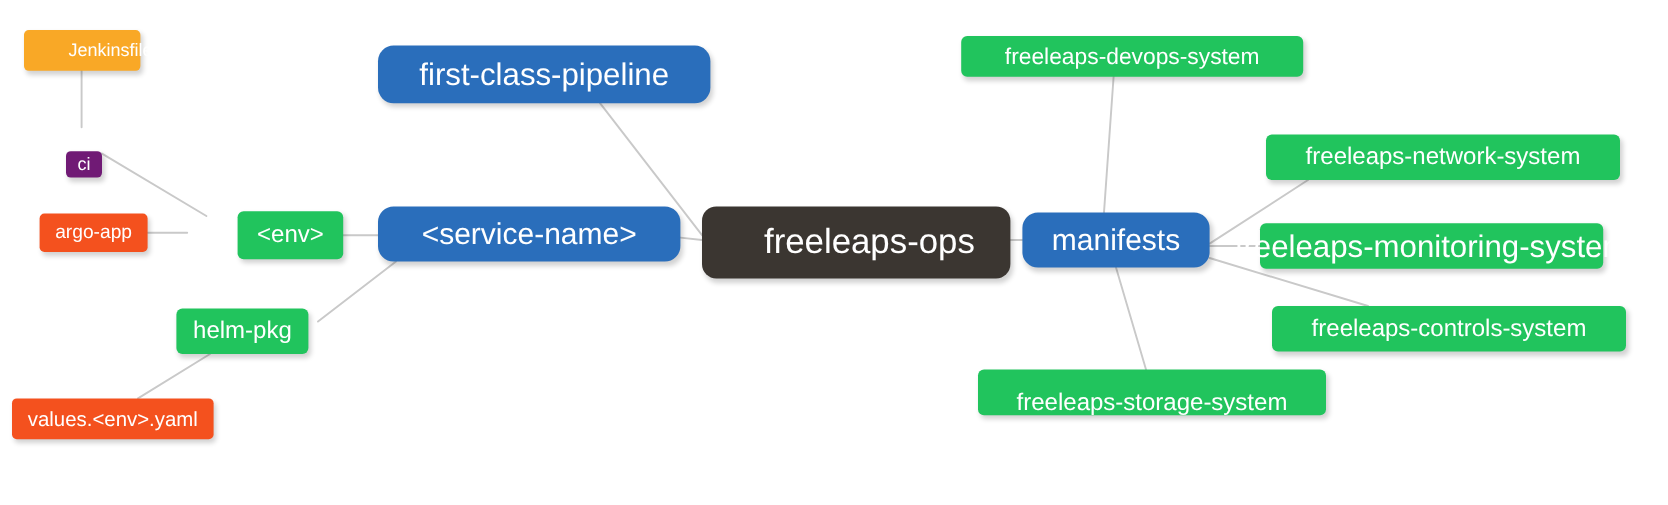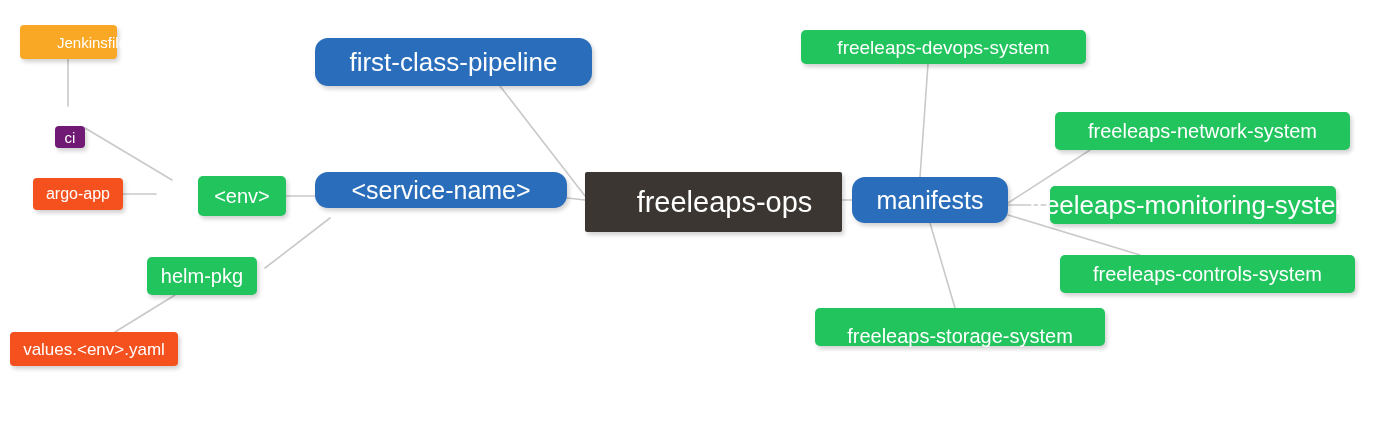--- a/index.html
+++ b/index.html
@@ -37,21 +37,21 @@
     white-space: nowrap;
     line-height: 1;
     box-shadow: 2px 3px 4px rgba(0,0,0,0.18);
     cursor: pointer;
     user-select: none;
   }
   .node-label {
     display: block;
     padding: 0 2px;
   }
-  .lvl-root  { border-radius: 2px; padding-left: 22px; }
+  .lvl-root  { border-radius: 12px; padding-left: 22px; }
   .lvl-1     { border-radius: 13px; }
   .lvl-2     { border-radius: 5px; }
   .lvl-3     { border-radius: 4px; }
 </style>
 </head>
 <body>
 
 <div id="mindmap">
   <svg id="edge-layer" viewBox="0 0 1390 421" preserveAspectRatio="none">
       <line x1="585" y1="196" x2="500" y2="86" stroke="#c9c9c9" stroke-width="1.6" stroke-linecap="round"></line>
@@ -69,21 +69,21 @@
       <line x1="1008" y1="215" x2="1140" y2="255" stroke="#c9c9c9" stroke-width="1.6" stroke-linecap="round"></line>
       <line x1="930" y1="223" x2="955" y2="308" stroke="#c9c9c9" stroke-width="1.6" stroke-linecap="round"></line>
     </svg>
   <div id="node-layer">
       <div class="node lvl-root" style="left: 585px; top: 172px; width: 257px; height: 60px; background: rgb(59, 54, 49); font-size: 29px;">
         <span class="node-label">freeleaps-ops</span>
       </div>
       <div class="node lvl-1" style="left: 315px; top: 38px; width: 277px; height: 48px; background: rgb(42, 110, 187); font-size: 26px;">
         <span class="node-label">first-class-pipeline</span>
       </div>
-      <div class="node lvl-1" style="left: 315px; top: 172px; width: 252px; height: 36px; background: rgb(42, 110, 187); font-size: 25px;">
+      <div class="node lvl-1" style="left: 315px; top: 172px; width: 252px; height: 46px; background: rgb(42, 110, 187); font-size: 25px;">
         <span class="node-label">&lt;service-name&gt;</span>
       </div>
       <div class="node lvl-1" style="left: 852px; top: 177px; width: 156px; height: 46px; background: rgb(42, 110, 187); font-size: 25px;">
         <span class="node-label">manifests</span>
       </div>
       <div class="node lvl-2" style="left: 156px; top: 176px; width: 88px; height: 40px; background: rgb(33, 196, 93); font-size: 20px; margin-left: 42px;">
         <span class="node-label">&lt;env&gt;</span>
       </div>
       <div class="node lvl-2" style="left: 147px; top: 257px; width: 110px; height: 38px; background: rgb(33, 196, 93); font-size: 20px;">
         <span class="node-label">helm-pkg</span>

